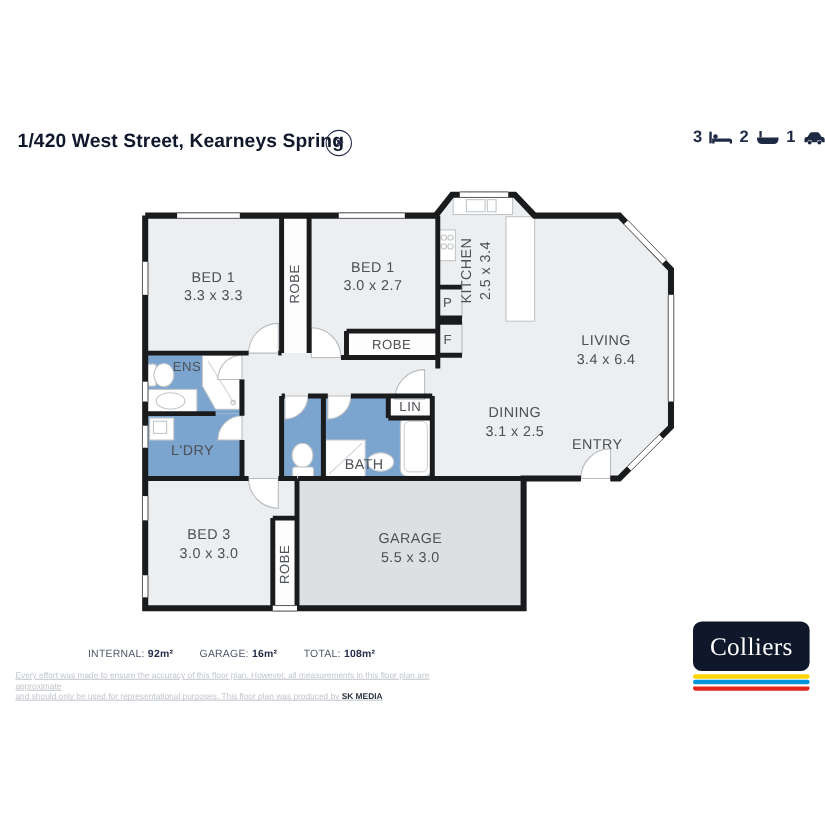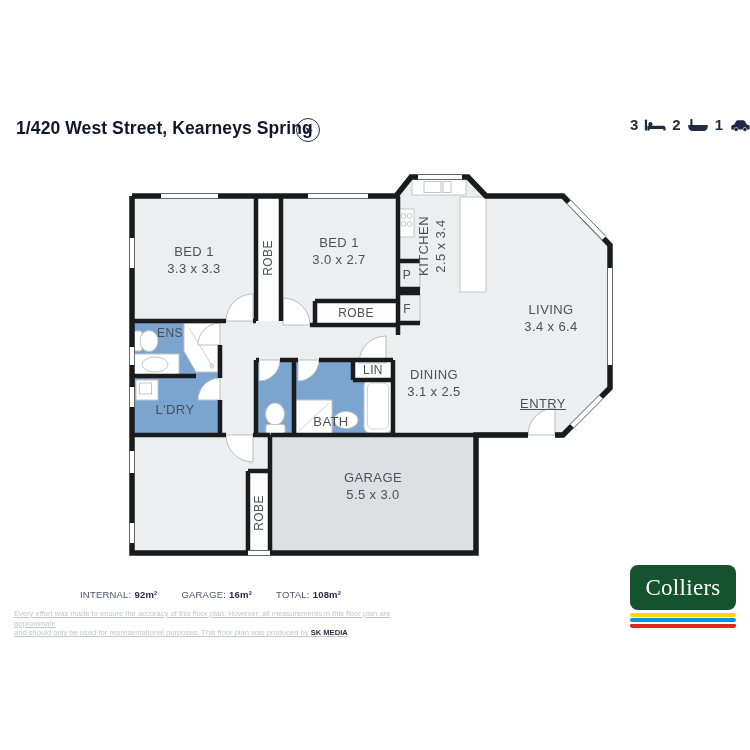--- a/index.html
+++ b/index.html
@@ -20,21 +20,21 @@
   .lab .dm{white-space:nowrap;}
   .rot{transform:rotate(-90deg);transform-origin:center center;}
   .sm{font-size:12px;line-height:14px;}
   
   .areas{left:80px;top:589px;display:flex;gap:24px;font-size:9.5px;color:#4E5666;letter-spacing:.2px;}
   .areas b{color:#262C49;font-weight:700;margin-left:3px;}
   .disc{left:14px;top:609px;width:420px;font-size:7.6px;line-height:9.6px;color:#C2C6CC;text-decoration:underline;}
   .disc b{color:#2A3140;font-weight:700;}
   
   .logo{left:630px;top:565px;width:106px;}
-  .logo .box{height:45px;background:#14532d;border-radius:8px;display:flex;align-items:center;justify-content:center;}
+  .logo .box{height:45px;background:#0f172a;border-radius:8px;display:flex;align-items:center;justify-content:center;}
   .logo .word{font-family:"Liberation Serif","DejaVu Serif",serif;font-size:23px;color:#fff;letter-spacing:.3px;}
   .stripe{height:4px;border-radius:2px;margin-top:1.6px;}
   .s1{background:#FFD500;margin-top:2.5px;}
   .s2{background:#0095DA;}
   .s3{background:#E2251B;border-radius:2px 2px 4px 4px;}
 </style>
 </head>
 <body>
 
 <div class="abs title">1/420 West Street, Kearneys Spring</div>
@@ -219,31 +219,35 @@
   </div>
   <div class="abs lab" style="left:7px;top:228px;width:80px;">
     <div class="nm">L'DRY</div>
   </div>
   <div class="abs lab" style="left:163px;top:206px;width:80px;margin-top:34px;">
     <div class="nm">BATH</div>
   </div>
   <div class="abs lab sm" style="left:225px;top:190px;width:40px;">
     <div class="nm">LIN</div>
   </div>
-  <div class="abs lab" style="left:256px;top:193px;width:100px;">
+  <div class="abs lab" style="left:269px;top:193px;width:100px;padding-left:21px;">
     <div class="nm">DINING</div>
     <div class="dm">3.1 x 2.5</div>
   </div>
-  <div class="abs lab" style="left:375px;top:222px;width:80px;text-decoration:underline;">
+  <div class="abs lab" style="left:375px;top:222px;width:80px;">
     <div class="nm">ENTRY</div>
+  </div>
+  <div class="abs lab" style="left:12px;top:304px;width:100px;">
+    <div class="nm">BED 3</div>
+    <div class="dm">3.0 x 3.0</div>
   </div>
   <div class="abs lab sm rot" style="left:101px;top:333px;width:60px;">
     <div class="nm">ROBE</div>
   </div>
-  <div class="abs lab" style="left:195px;top:296px;width:100px;">
+  <div class="abs lab" style="left:195px;top:308px;width:100px;">
     <div class="nm">GARAGE</div>
     <div class="dm">5.5 x 3.0</div>
   </div>
 </div>
 
 <div class="abs areas">
   <span><span>INTERNAL:</span><b>92m²</b></span>
   <span><span>GARAGE:</span><b>16m²</b></span>
   <span><span>TOTAL:</span><b>108m²</b></span>
 </div>

